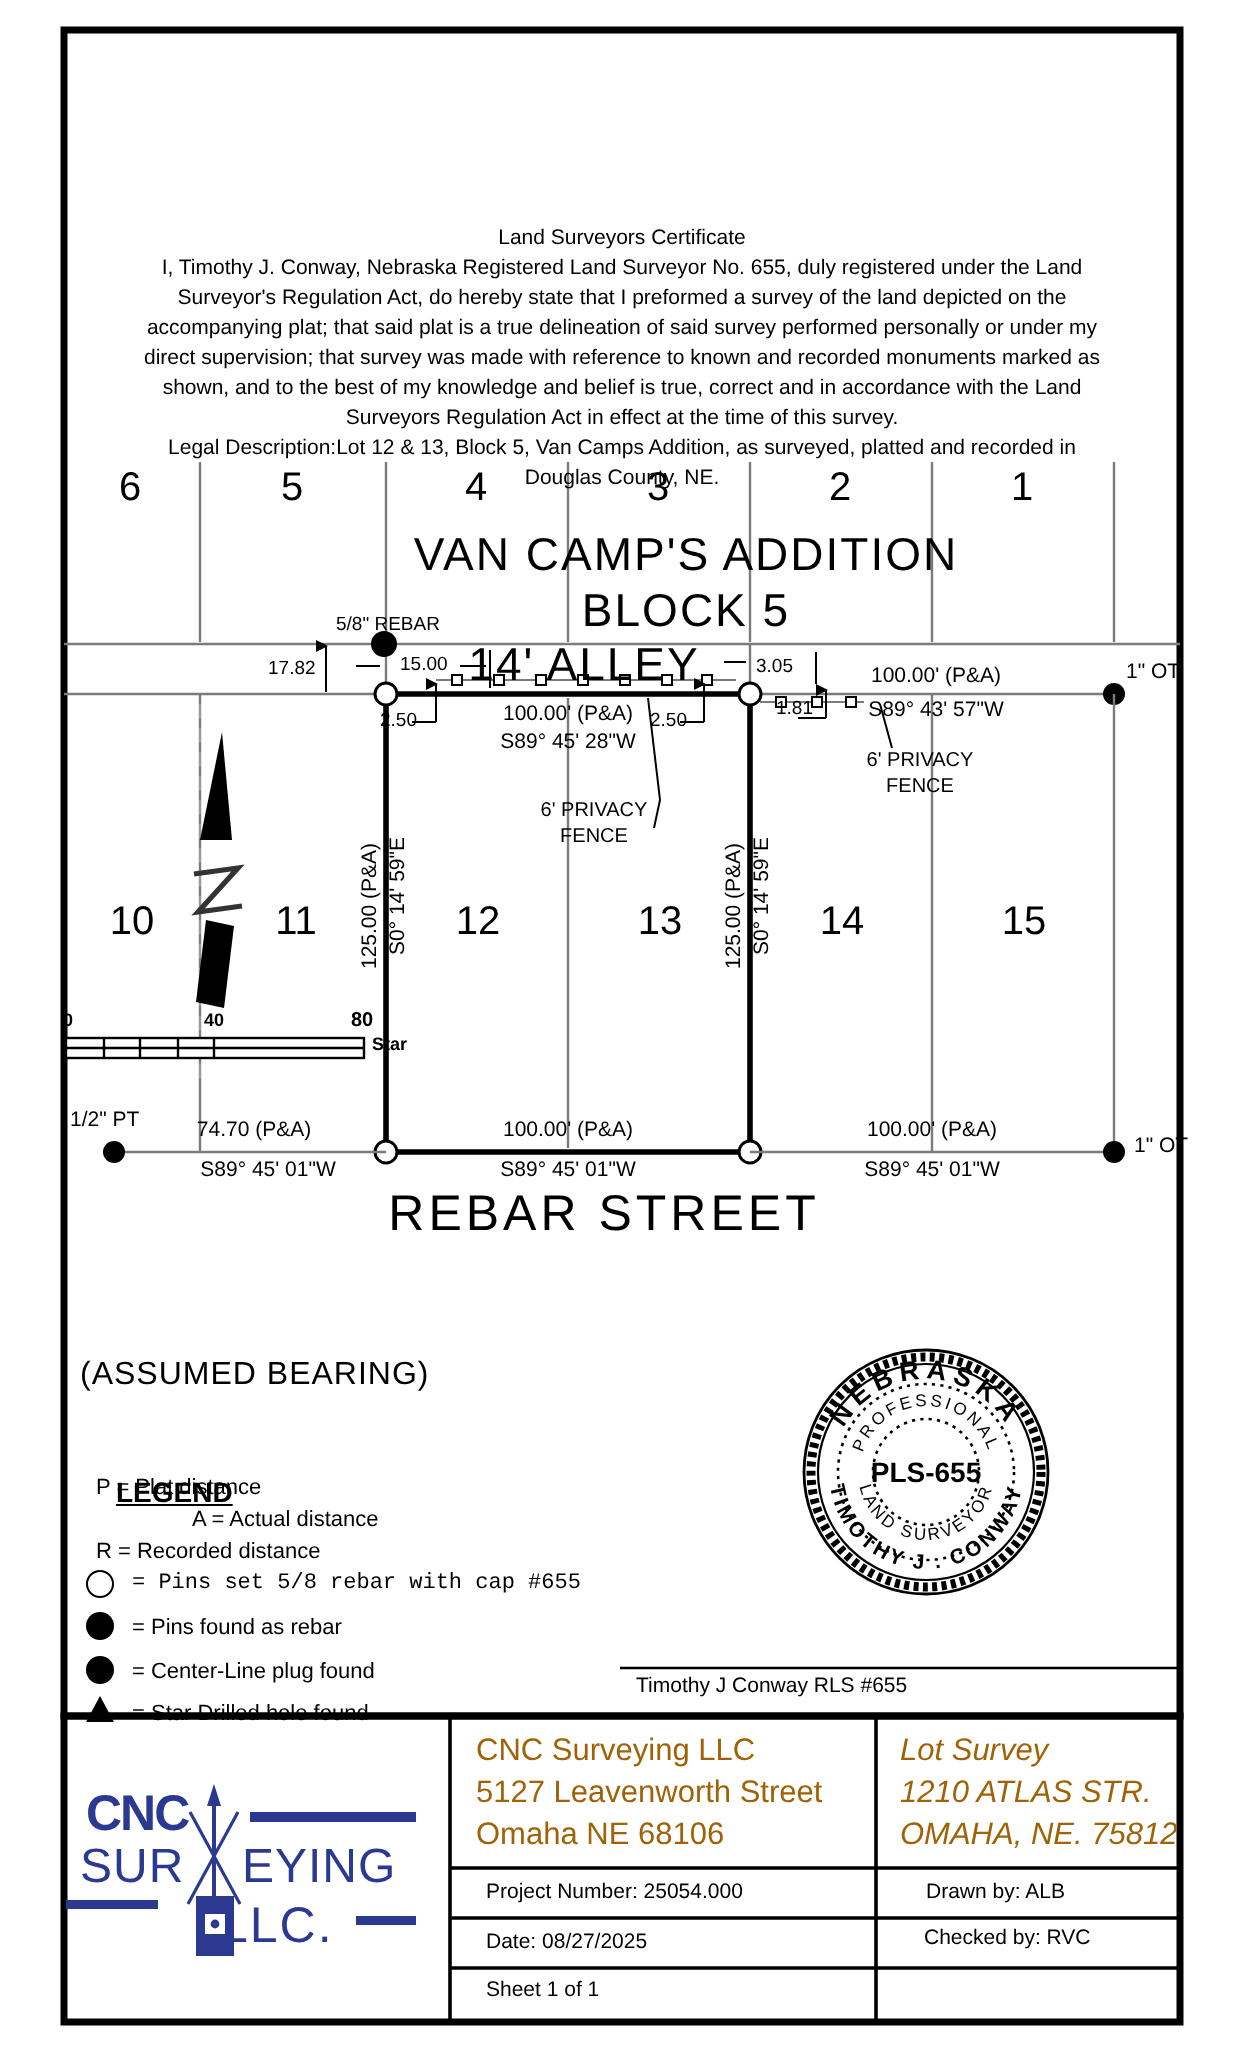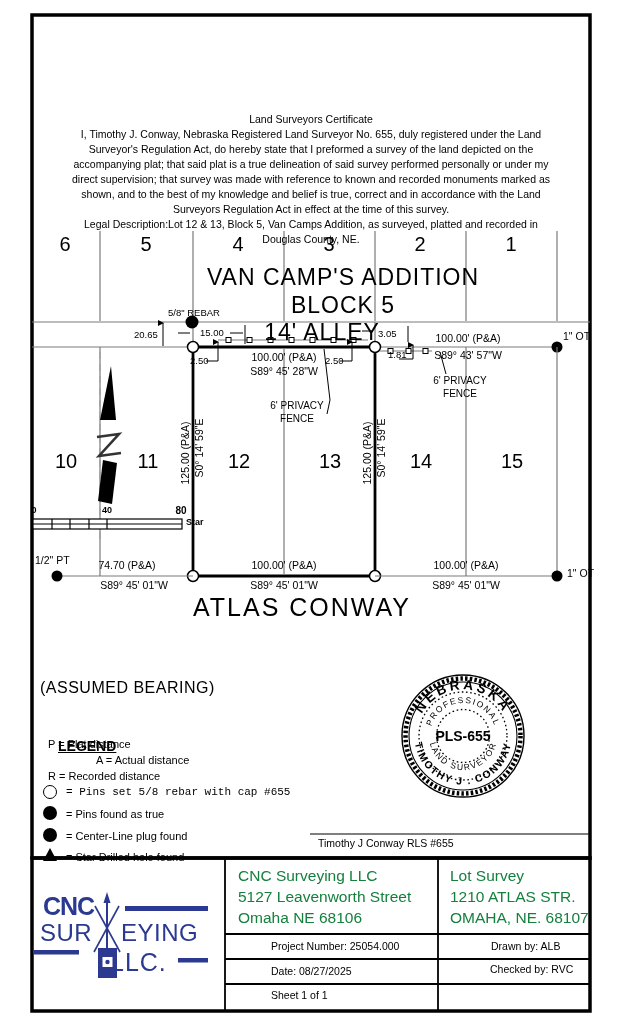--- a/index.html
+++ b/index.html
@@ -16,22 +16,22 @@
   .huge{font-size:25px;letter-spacing:2px;}
   .cert{position:absolute;left:66px;top:112px;width:490px;text-align:center;
         font-size:10.5px;line-height:15px;}
   .wrap2{white-space:normal;width:64px;text-align:center;font-size:10px;line-height:13px;}
   .legend-item{position:absolute;font-size:11px;}
   .sym{position:absolute;display:inline-block;}
   .sym-open{width:12px;height:12px;border:1.6px solid #000;border-radius:50%;background:#fff;}
   .sym-filled{width:14px;height:14px;border-radius:50%;background:#000;}
   .sym-tri{width:0;height:0;border-left:7px solid transparent;border-right:7px solid transparent;
            border-bottom:13px solid #000;}
-  .tb{position:absolute;font-size:15.5px;line-height:21px;color:#15803d;}
-  .tbs{position:absolute;font-size:10.5px;margin-left:28px;}
+  .tb{position:absolute;font-size:15.5px;line-height:21px;color:#a16207;}
+  .tbs{position:absolute;font-size:10.5px;}
 </style>
 </head>
 <body>
 
 <div id="sheet">
 
   <svg width="622" height="1024" viewBox="0 0 622 1024">
     <defs>
       <marker id="arrU" markerWidth="8" markerHeight="8" refX="3" refY="1" orient="auto">
         <path d="M0,6 L3,0 L6,6 Z" fill="#000"></path>
@@ -205,23 +205,23 @@
   <div class="t c lot" style="left:146px;top:233px;">5</div>
   <div class="t c lot" style="left:238px;top:233px;">4</div>
   <div class="t c lot" style="left:329px;top:233px;">3</div>
   <div class="t c lot" style="left:420px;top:233px;">2</div>
   <div class="t c lot" style="left:511px;top:233px;">1</div>
 
   <div class="t c big" style="left:343px;top:264px;">VAN CAMP'S ADDITION</div>
   <div class="t c big" style="left:343px;top:292px;">BLOCK 5</div>
 
   <div class="t f9" style="left:168px;top:307px;">5/8" REBAR</div>
-  <div class="t c big" style="left:292px;top:319px;margin-left:30px;">14' ALLEY</div>
-
-  <div class="t f9" style="left:134px;top:329px;">20.65</div>
+  <div class="t c big" style="left:292px;top:319px;">14' ALLEY</div>
+
+  <div class="t f9" style="left:134px;top:329px;">17.82</div>
   <div class="t f9" style="left:200px;top:327px;">15.00</div>
   <div class="t c f10" style="left:284px;top:351px;">100.00' (P&amp;A)</div>
   <div class="t c f10" style="left:284px;top:365px;">S89° 45' 28"W</div>
   <div class="t f9" style="left:190px;top:355px;">2.50</div>
   <div class="t f9" style="left:325px;top:355px;">2.50</div>
   <div class="t f9" style="left:378px;top:328px;">3.05</div>
   <div class="t f9" style="left:388px;top:349px;">1.81</div>
   <div class="t c f10" style="left:468px;top:332px;">100.00' (P&amp;A)</div>
   <div class="t c f10" style="left:468px;top:349px;">S89° 43' 57"W</div>
   <div class="t f10" style="left:563px;top:330px;">1" OT</div>
@@ -248,47 +248,47 @@
 
   <div class="t f10" style="left:35px;top:554px;">1/2" PT</div>
   <div class="t c f10" style="left:127px;top:559px;">74.70 (P&amp;A)</div>
   <div class="t c f10" style="left:134px;top:579px;">S89° 45' 01"W</div>
   <div class="t c f10" style="left:284px;top:559px;">100.00' (P&amp;A)</div>
   <div class="t c f10" style="left:284px;top:579px;">S89° 45' 01"W</div>
   <div class="t c f10" style="left:466px;top:559px;">100.00' (P&amp;A)</div>
   <div class="t c f10" style="left:466px;top:579px;">S89° 45' 01"W</div>
   <div class="t f10" style="left:567px;top:567px;">1" OT</div>
 
-  <div class="t c huge" style="left:302px;top:593px;">ATLAS CONWAY</div>
+  <div class="t c huge" style="left:302px;top:593px;">REBAR STREET</div>
   <div class="t" style="left:40px;top:679px;font-size:16px;letter-spacing:0.5px;">(ASSUMED BEARING)</div>
 
   <div class="t" style="left:58px;top:738px;font-size:14px;font-weight:bold;text-decoration:underline;">LEGEND</div>
   <div class="legend-item t" style="left:48px;top:738px;">P = Plat distance</div>
   <div class="legend-item t" style="left:48px;top:754px;margin-left:48px;">A = Actual distance</div>
   <div class="legend-item t" style="left:48px;top:770px;">R = Recorded distance</div>
   <span class="sym sym-open" style="left:43px;top:785px;"></span>
   <div class="legend-item t" style="left:66px;top:786px;font-family:Liberation Mono, monospace;">= Pins set 5/8 rebar with cap #655</div>
   <span class="sym sym-filled" style="left:43px;top:806px;"></span>
-  <div class="legend-item t" style="left:66px;top:808px;">= Pins found as true</div>
+  <div class="legend-item t" style="left:66px;top:808px;">= Pins found as rebar</div>
   <span class="sym sym-filled" style="left:43px;top:828px;"></span>
   <div class="legend-item t" style="left:66px;top:830px;">= Center-Line plug found</div>
   <span class="sym sym-tri" style="left:43px;top:848px;"></span>
   <div class="legend-item t" style="left:66px;top:851px;text-align:center;">= Star Drilled hole found</div>
 
   <div class="t f10" style="left:318px;top:837px;">Timothy J Conway RLS #655</div>
 
   <div class="tb" style="left:238px;top:865px;">
     <div>CNC Surveying LLC</div>
     <div>5127 Leavenworth Street</div>
     <div>Omaha NE 68106</div>
   </div>
-  <div class="tb" style="left:450px;top:865px;">
+  <div class="tb" style="left:450px;top:865px;font-style:italic;">
     <div>Lot Survey</div>
     <div>1210 ATLAS STR.</div>
-    <div>OMAHA, NE. 68107</div>
+    <div>OMAHA, NE. 75812</div>
   </div>
   <div class="tbs" style="left:243px;top:940px;">Project Number: 25054.000</div>
   <div class="tbs" style="left:243px;top:965px;">Date: 08/27/2025</div>
   <div class="tbs" style="left:243px;top:989px;">Sheet 1 of 1</div>
   <div class="tbs" style="left:463px;top:940px;">Drawn by: ALB</div>
   <div class="tbs" style="left:462px;top:963px;">Checked by: RVC</div>
 
 </div>
 
 </body></html>

